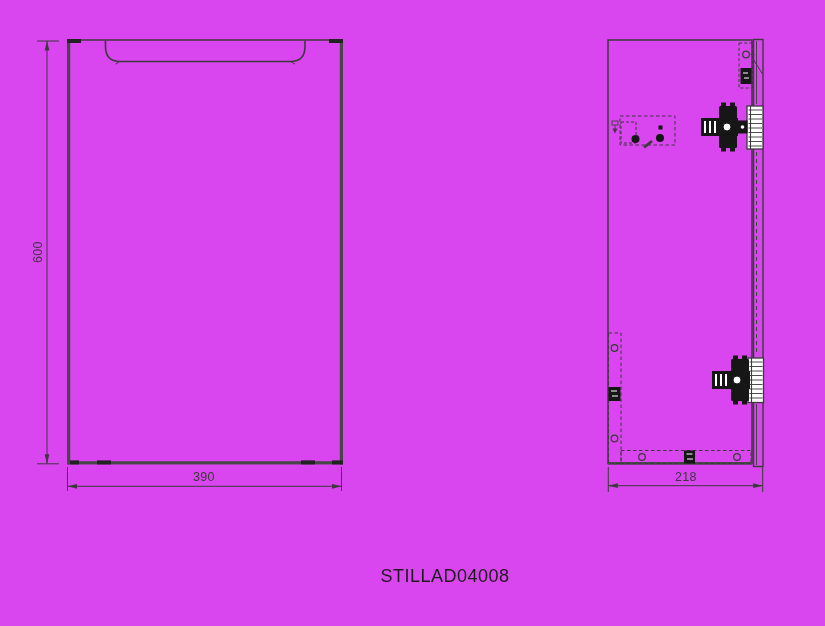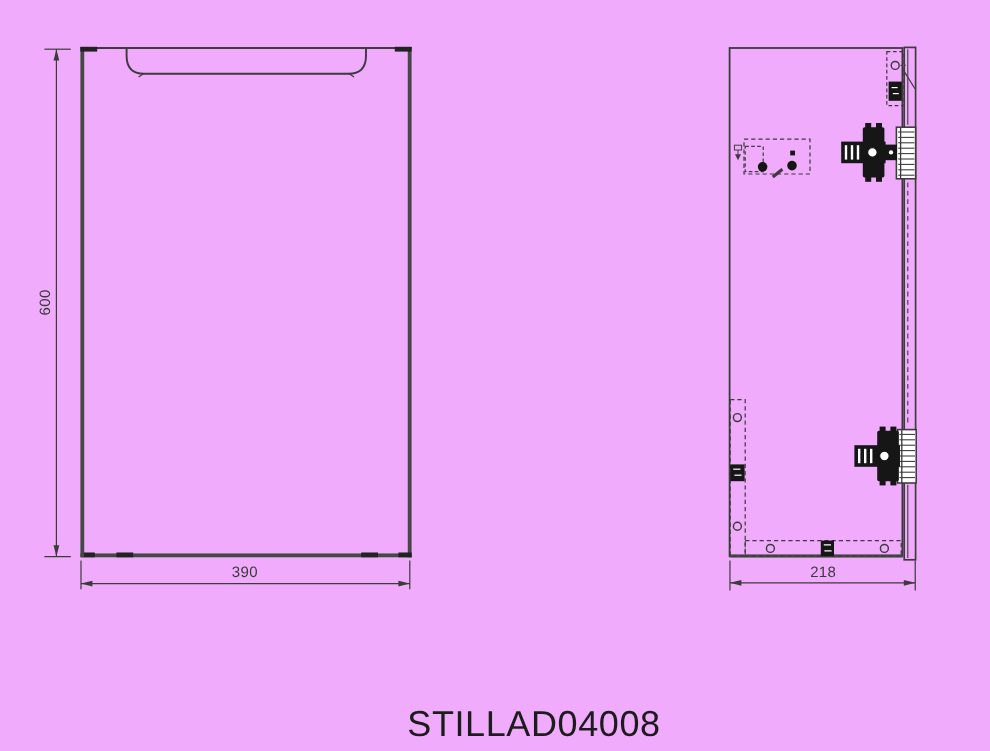--- a/index.html
+++ b/index.html
@@ -1,41 +1,41 @@
 <!DOCTYPE html>
 <html><head>
 <meta charset="utf-8">
 <style>
   html,body{margin:0;padding:0;background:#ffffff;}
   #canvas{
     position:relative;
     width:825px;height:626px;
-    background:#f0abfc;
+    background:#d946ef;
     font-family:"Liberation Sans", sans-serif;
     overflow:hidden;
   }
   #drawing-svg{position:absolute;left:0;top:0;}
   .dim-label{
     position:absolute;
     font-size:12.5px;
     color:#3a3a3a;
     text-align:center;
     letter-spacing:0.3px;
     white-space:nowrap;
     line-height:14px;
   }
   .dim-label.vertical{
     transform:rotate(-90deg);
     transform-origin:center center;
   }
   #part-number{
     position:absolute;
-    left:310px;top:587px;width:270px;
+    left:310px;top:566px;width:270px;
     text-align:center;
-    font-size:30px;
+    font-size:18px;
     color:#1c1c1c;
     letter-spacing:0.5px;
     font-weight:400;
   }
 </style>
 </head>
 <body>
 
 <div id="canvas">
 

